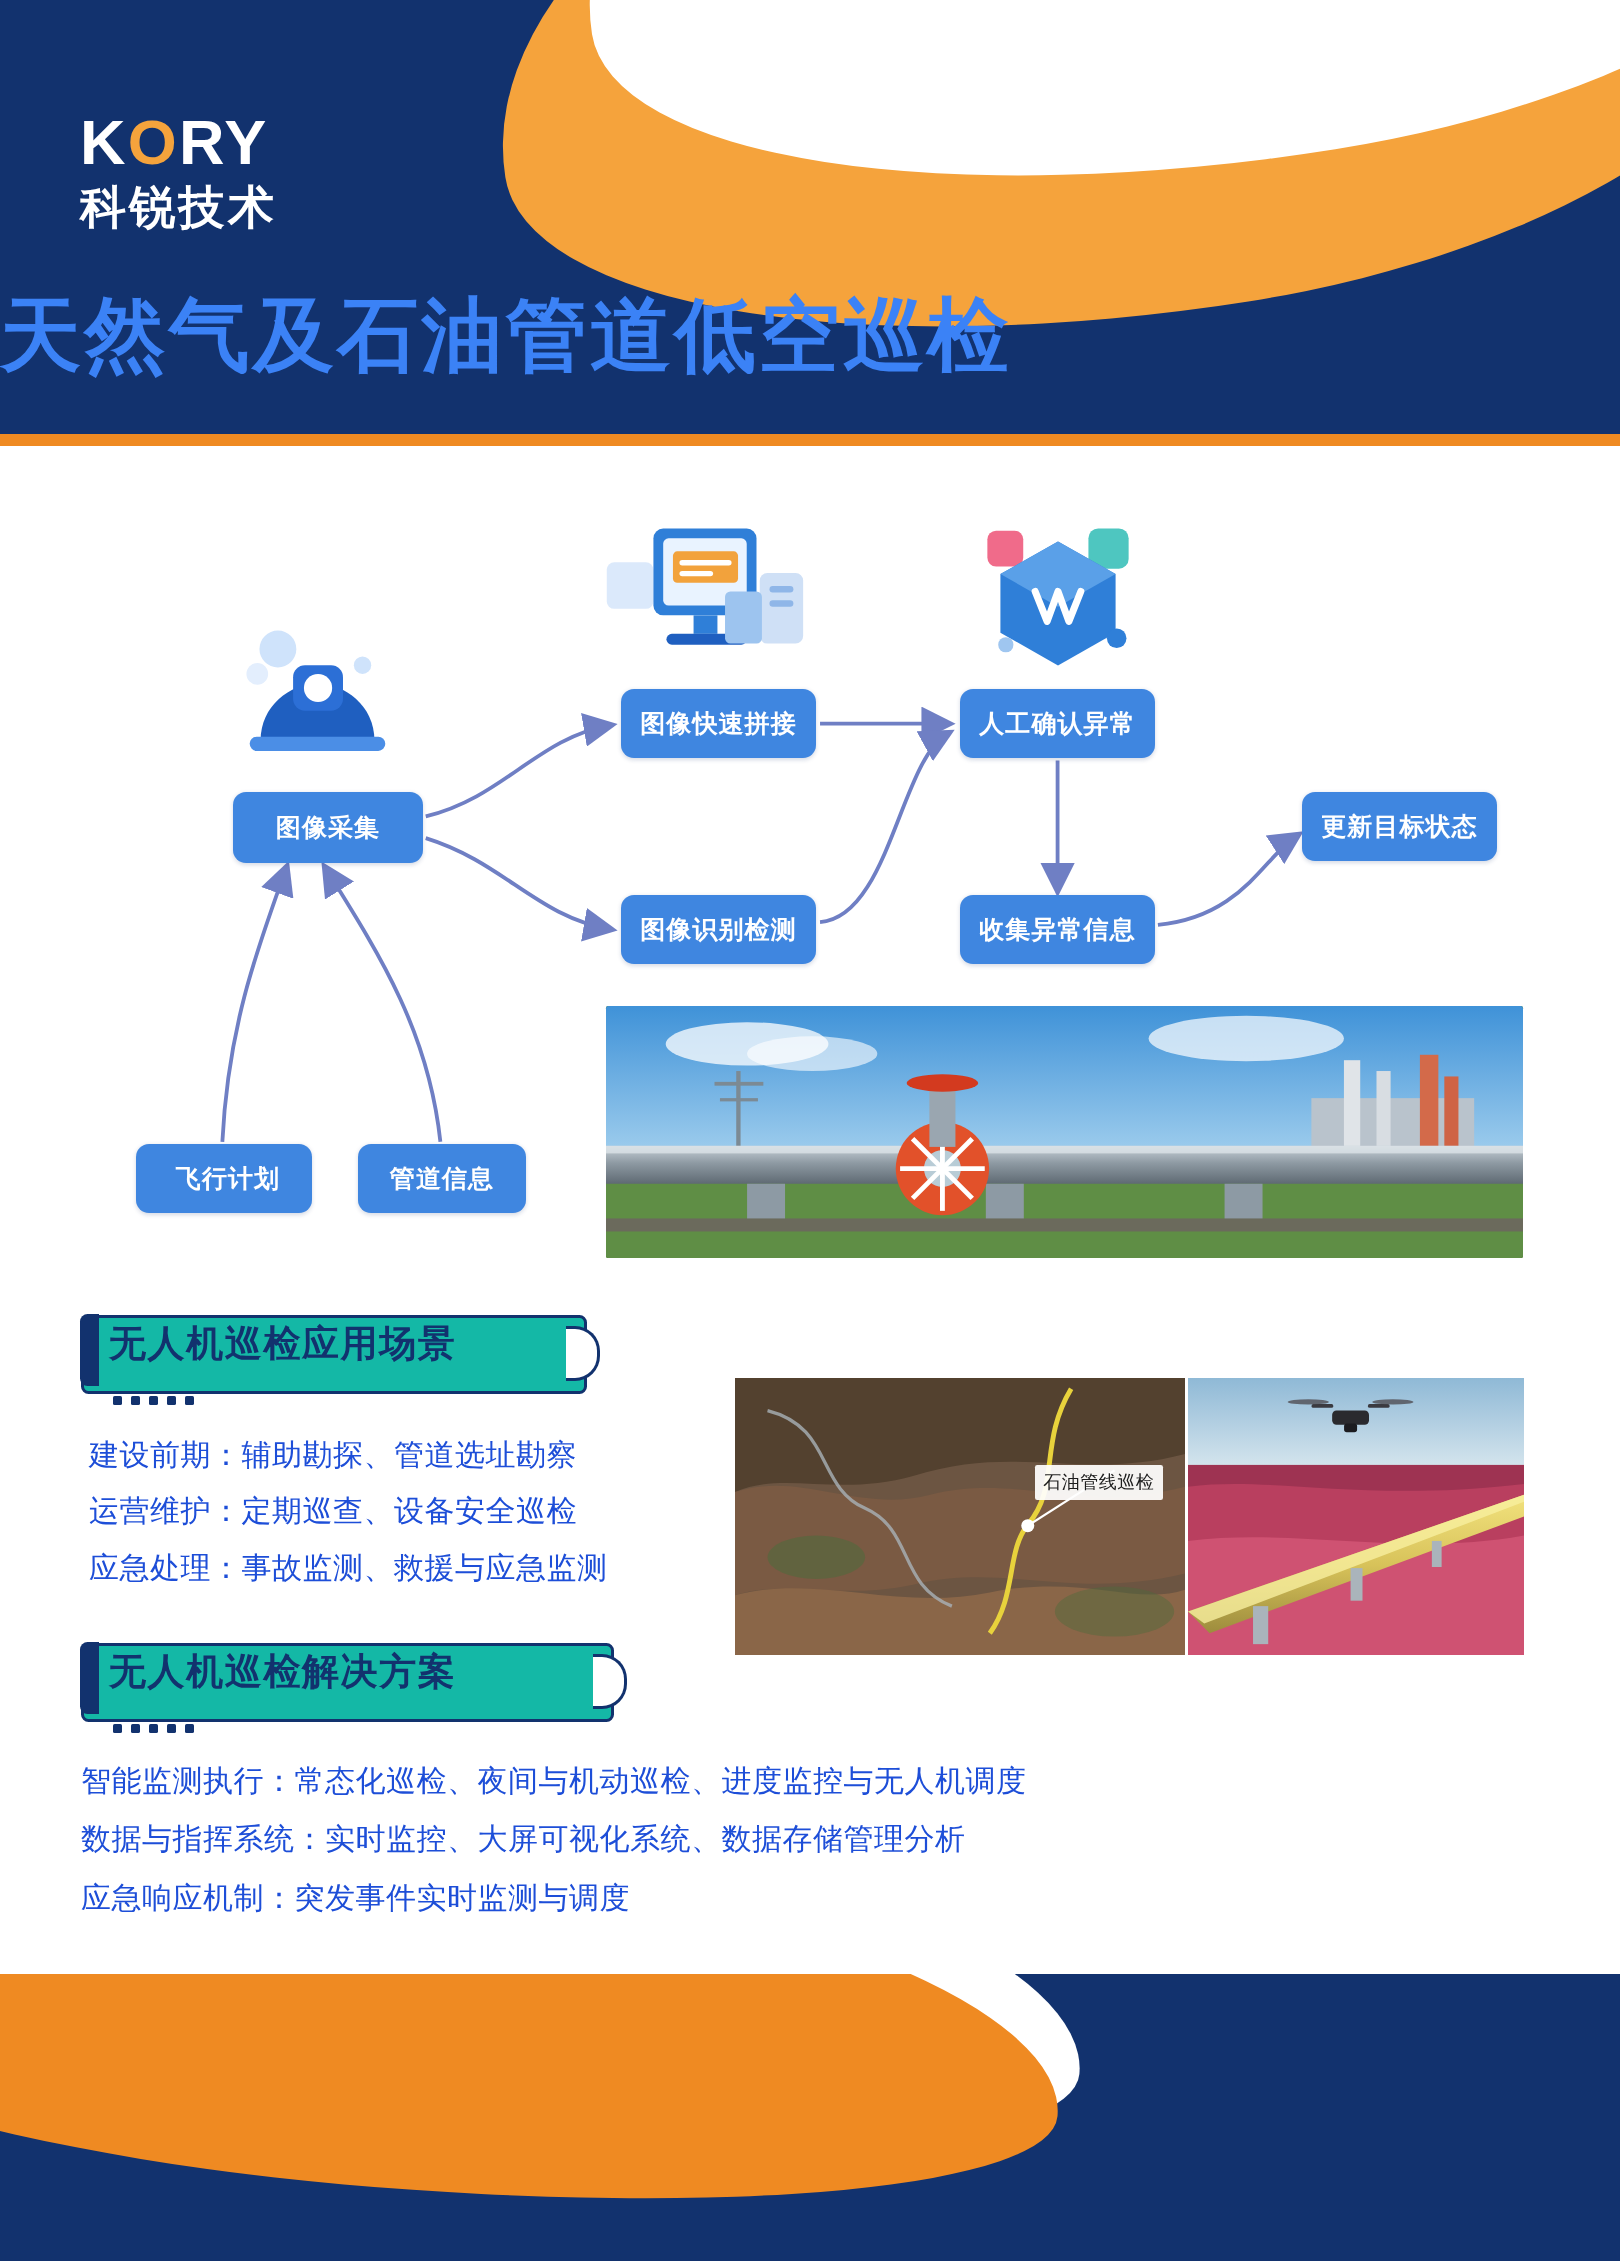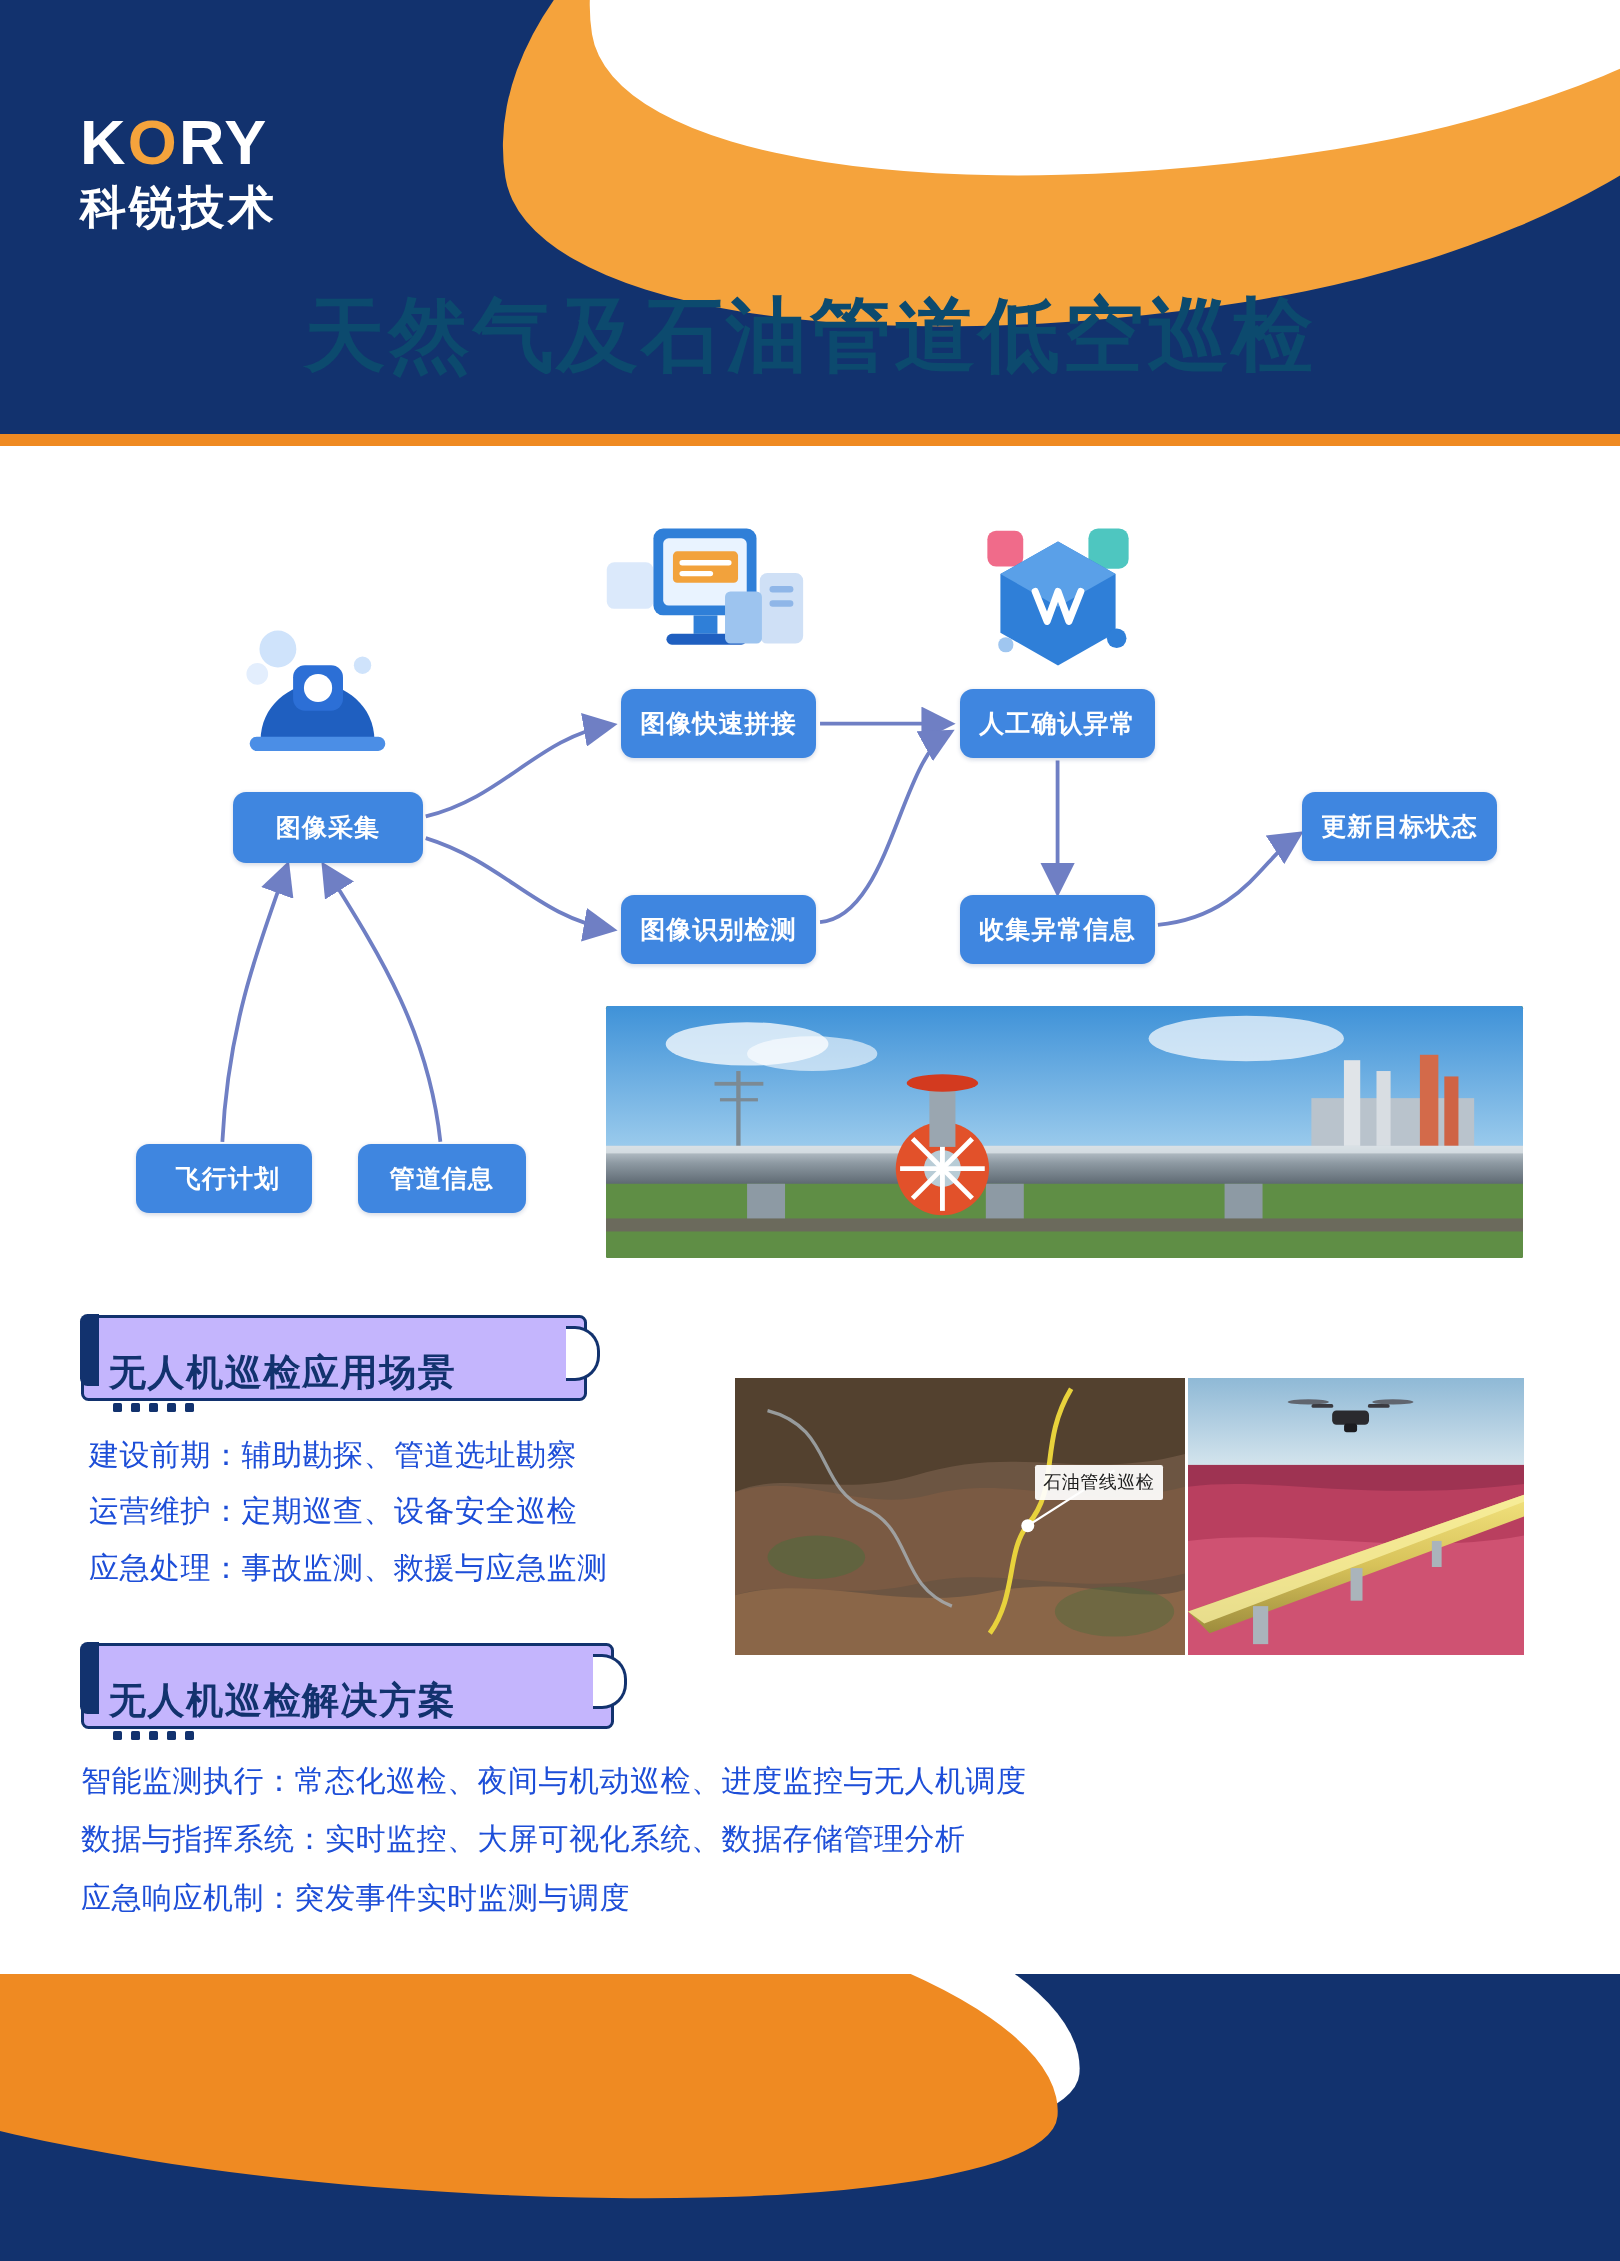--- a/index.html
+++ b/index.html
@@ -71,25 +71,24 @@
     font-size: 46px;
     font-weight: bold;
     letter-spacing: 3.3px;
     color: #ffffff;
     line-height: 1;
   }
   .poster-title {
     position: absolute;
     left: 0; top: 282px;
     width: 1620px;
-    text-align: center;
     font-size: 81px;
     font-weight: bold;
     letter-spacing: 3.3px;
-    color: #0c4a6e;
+    color: #3b82f6;
   }
 
   
   .flow-area {
     position: absolute;
     left: 0; top: 466px;
     width: 1620px; height: 776px;
   }
   .flow-svg {
     position: absolute;
@@ -146,24 +145,24 @@
     letter-spacing: 0.5px;
     white-space: nowrap;
   }
 
   
   .banner {
     position: absolute;
     height: 72px;
     border: 3.8px solid #12326e;
     border-radius: 7.6px;
-    background: #c4b5fd;
+    background: #14b8a6;
     display: flex;
-    align-items: flex-end;
-    padding: 8px 30px 0 25px;
+    align-items: flex-start;
+    padding: 1px 30px 0 25px;
   }
   .banner-text {
     font-size: 37px;
     font-weight: bold;
     color: #12326e;
     letter-spacing: 1.6px;
     white-space: nowrap;
   }
   .banner::before {
     content: "";

